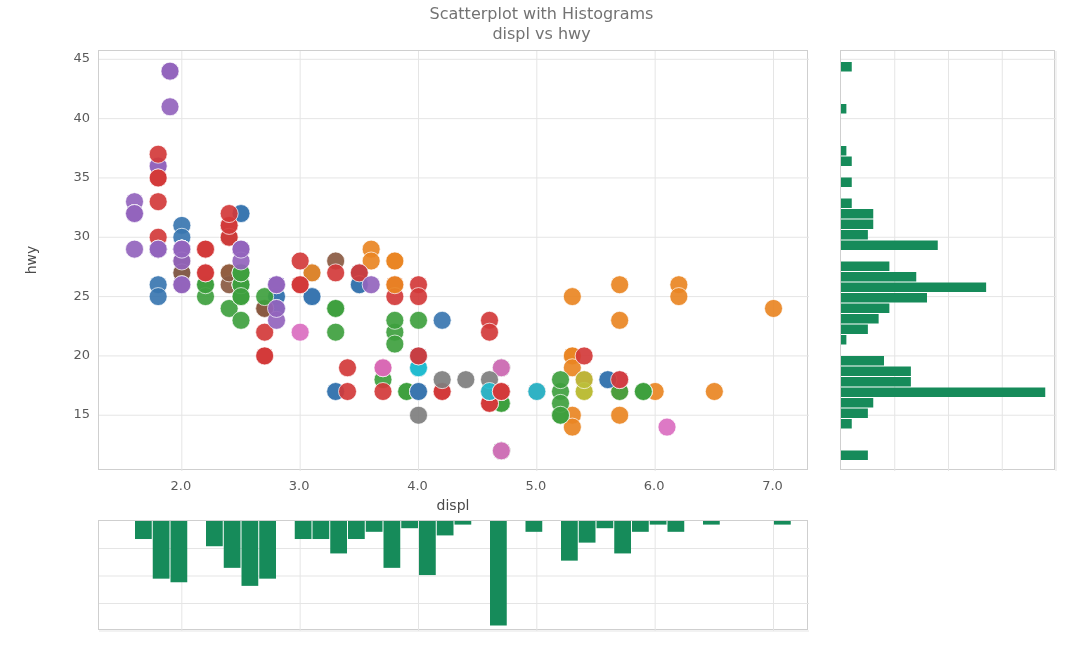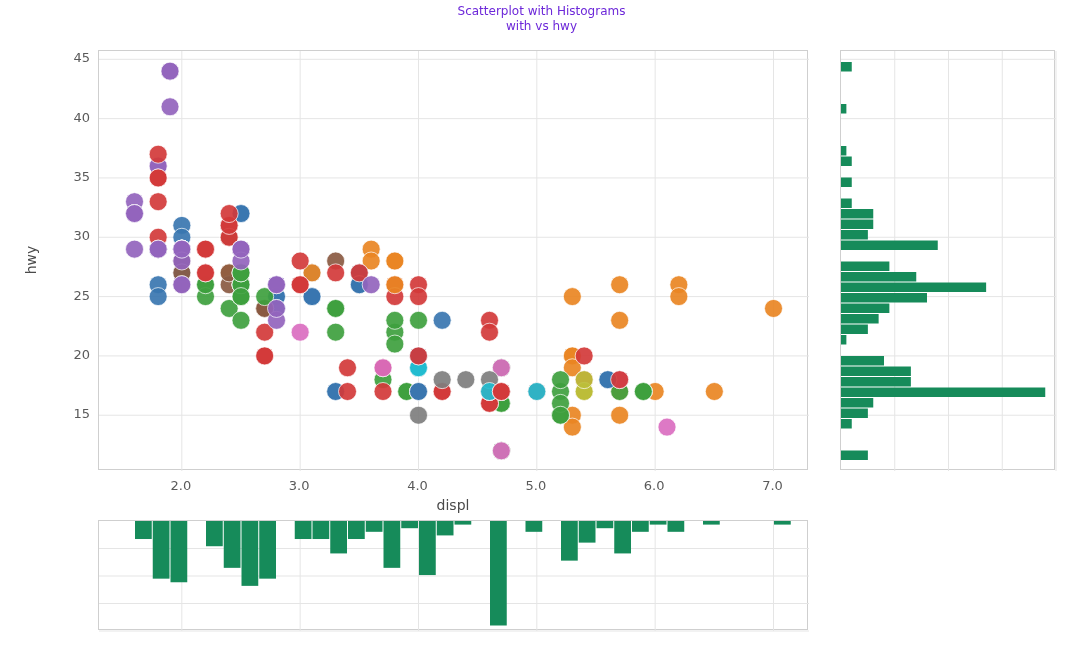--- a/index.html
+++ b/index.html
@@ -12,22 +12,22 @@
   .figure {
     position: relative;
     width: 1083px;
     height: 662px;
   }
   .title-block {
     position: absolute;
     width: 100%;
     top: 4px;
     text-align: center;
-    font-size: 12px;
-    color: #6d28d9;
+    font-size: 16px;
+    color: #737373;
     line-height: 1.25;
   }
   
   .panel {
     position: absolute;
     border: 1px solid #cfcfcf;
     box-sizing: border-box;
     background: #fff;
   }
   .panel svg {
@@ -56,21 +56,21 @@
     fill: #168b5a;
   }
 </style>
 </head>
 <body>
 
 <div class="figure">
 
   <div class="title-block">
     <div>Scatterplot with Histograms</div>
-    <div>with vs hwy</div>
+    <div>displ vs hwy</div>
   </div>
 
   <div id="scatter-panel" class="panel" style="left: 98px; top: 50px; width: 710px; height: 420px;">
     <svg id="scatter-svg" width="710" height="420">
         <line x1="82.83333333333333" x2="82.83333333333333" y1="0" y2="420" class="grid-line"></line>
         <line x1="201.16666666666666" x2="201.16666666666666" y1="0" y2="420" class="grid-line"></line>
         <line x1="319.5" x2="319.5" y1="0" y2="420" class="grid-line"></line>
         <line x1="437.83333333333337" x2="437.83333333333337" y1="0" y2="420" class="grid-line"></line>
         <line x1="556.1666666666666" x2="556.1666666666666" y1="0" y2="420" class="grid-line"></line>
         <line x1="674.5" x2="674.5" y1="0" y2="420" class="grid-line"></line>

